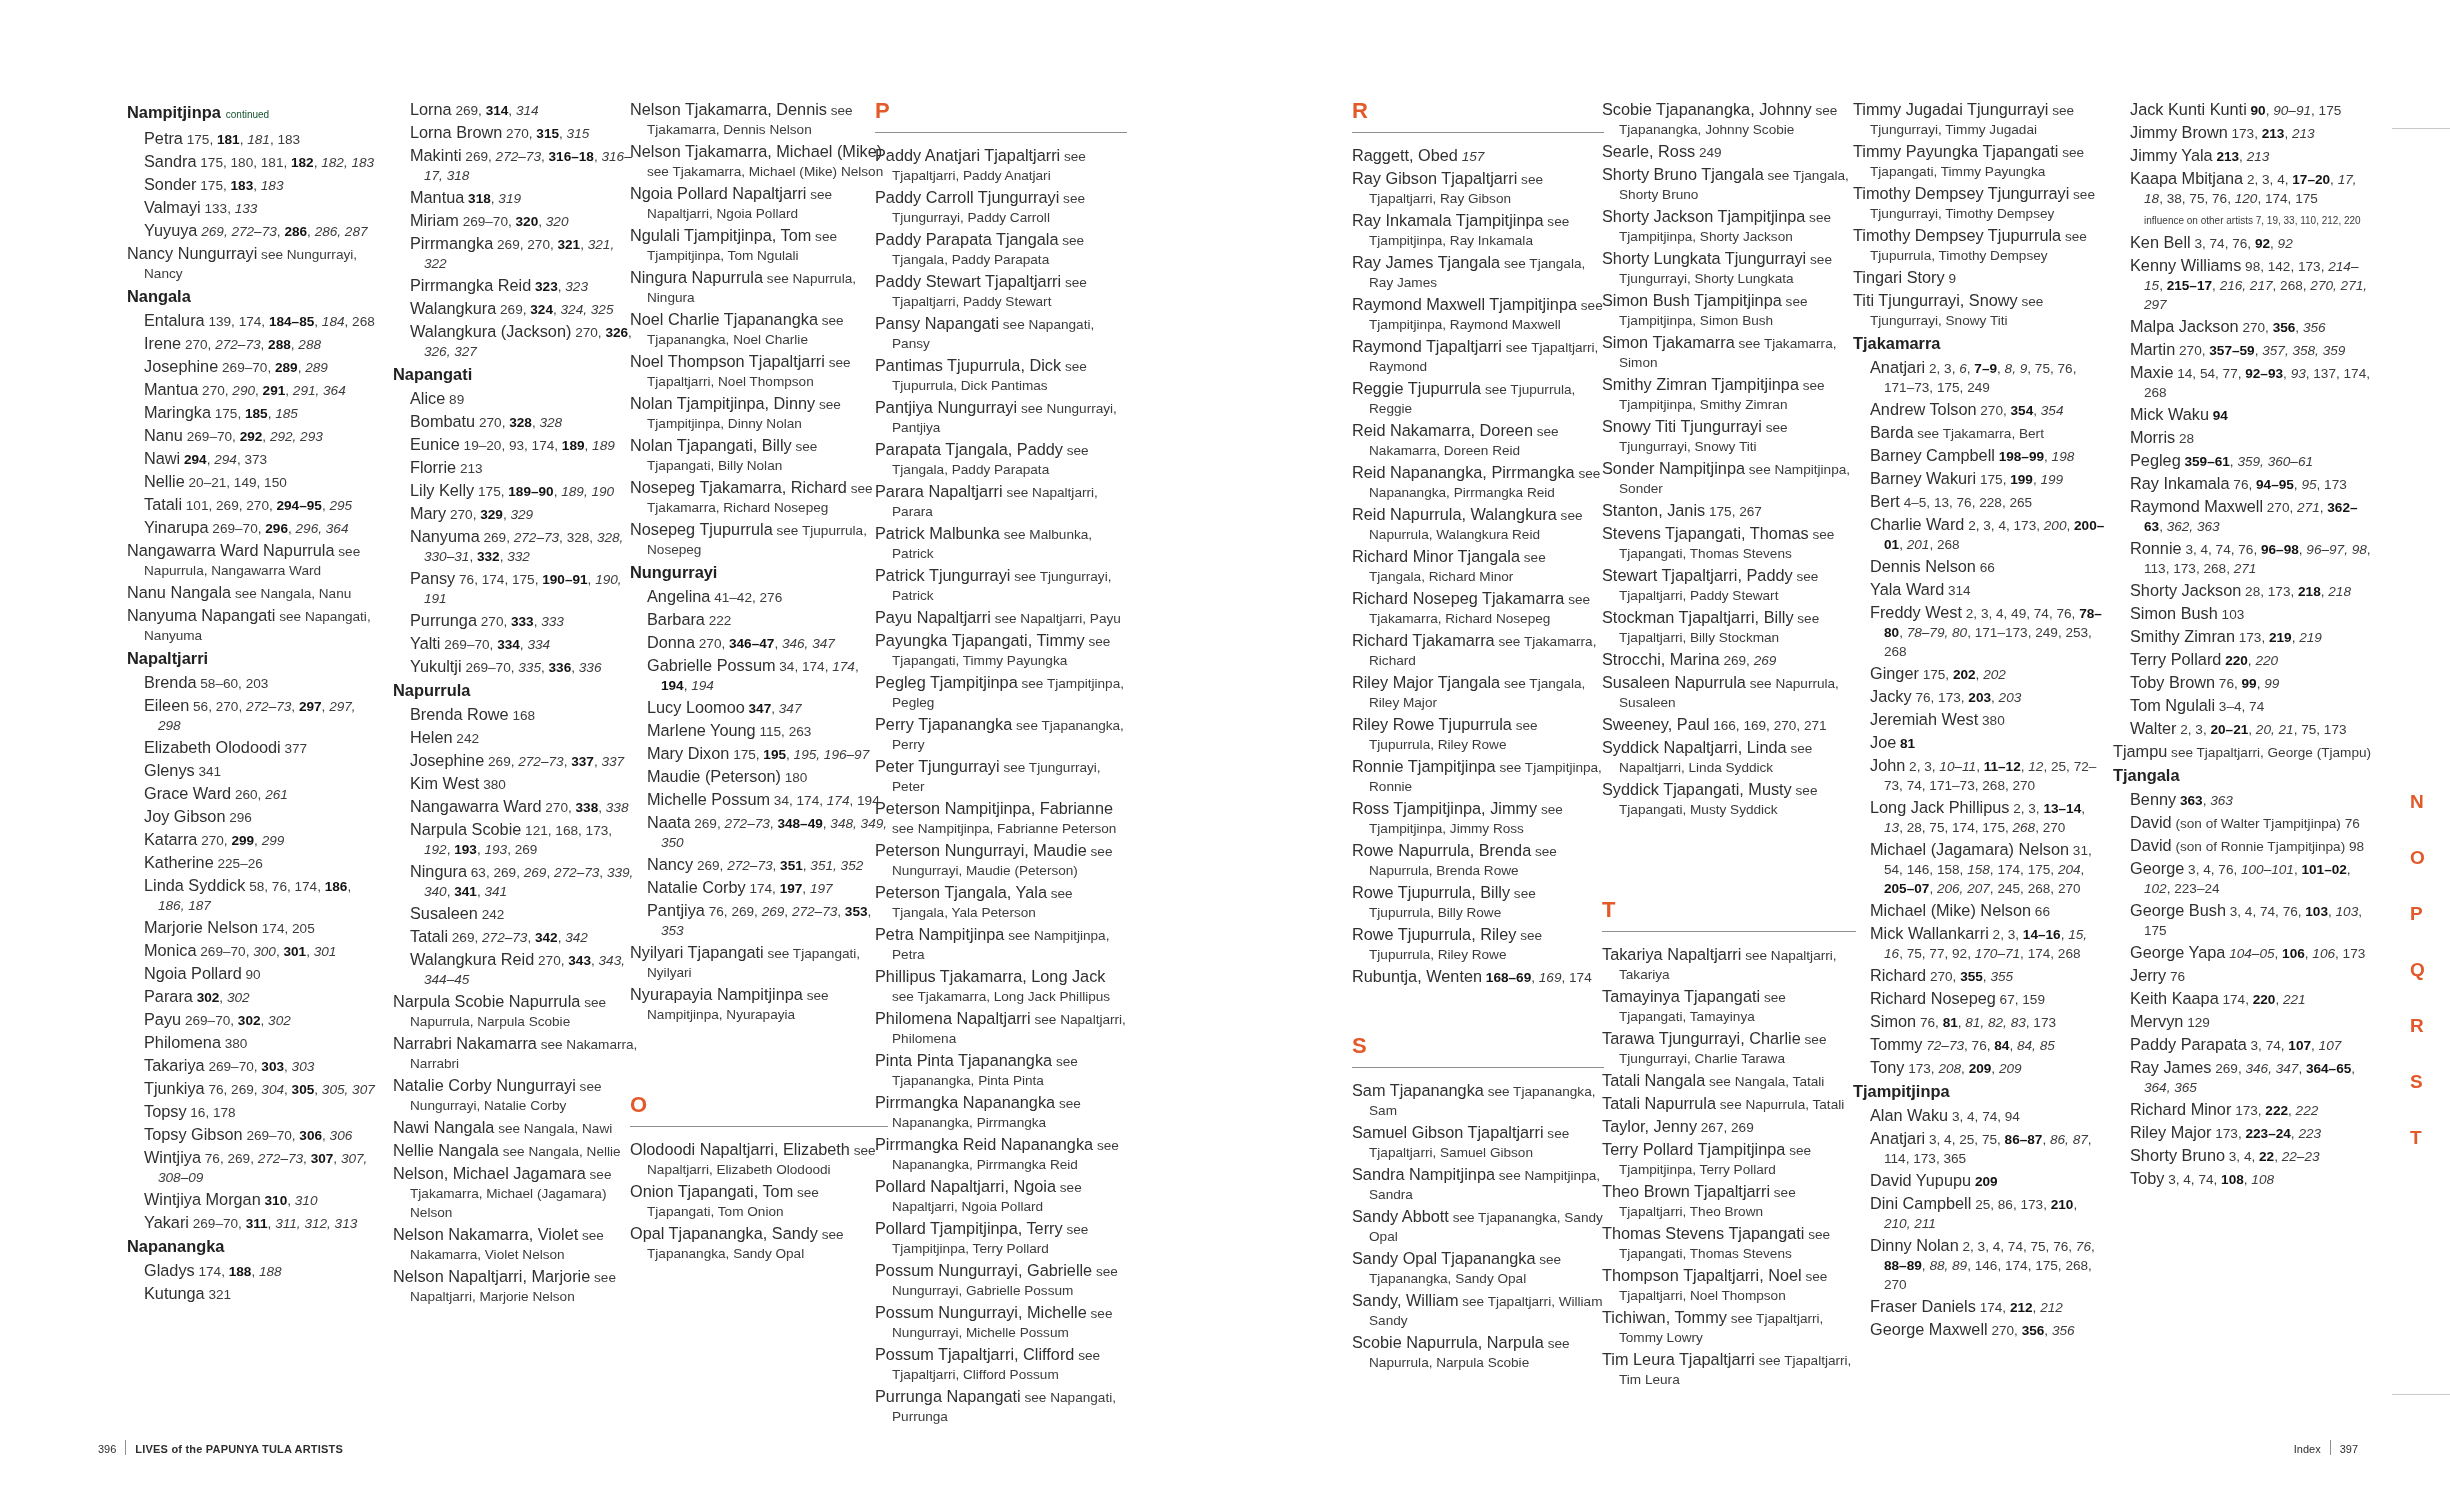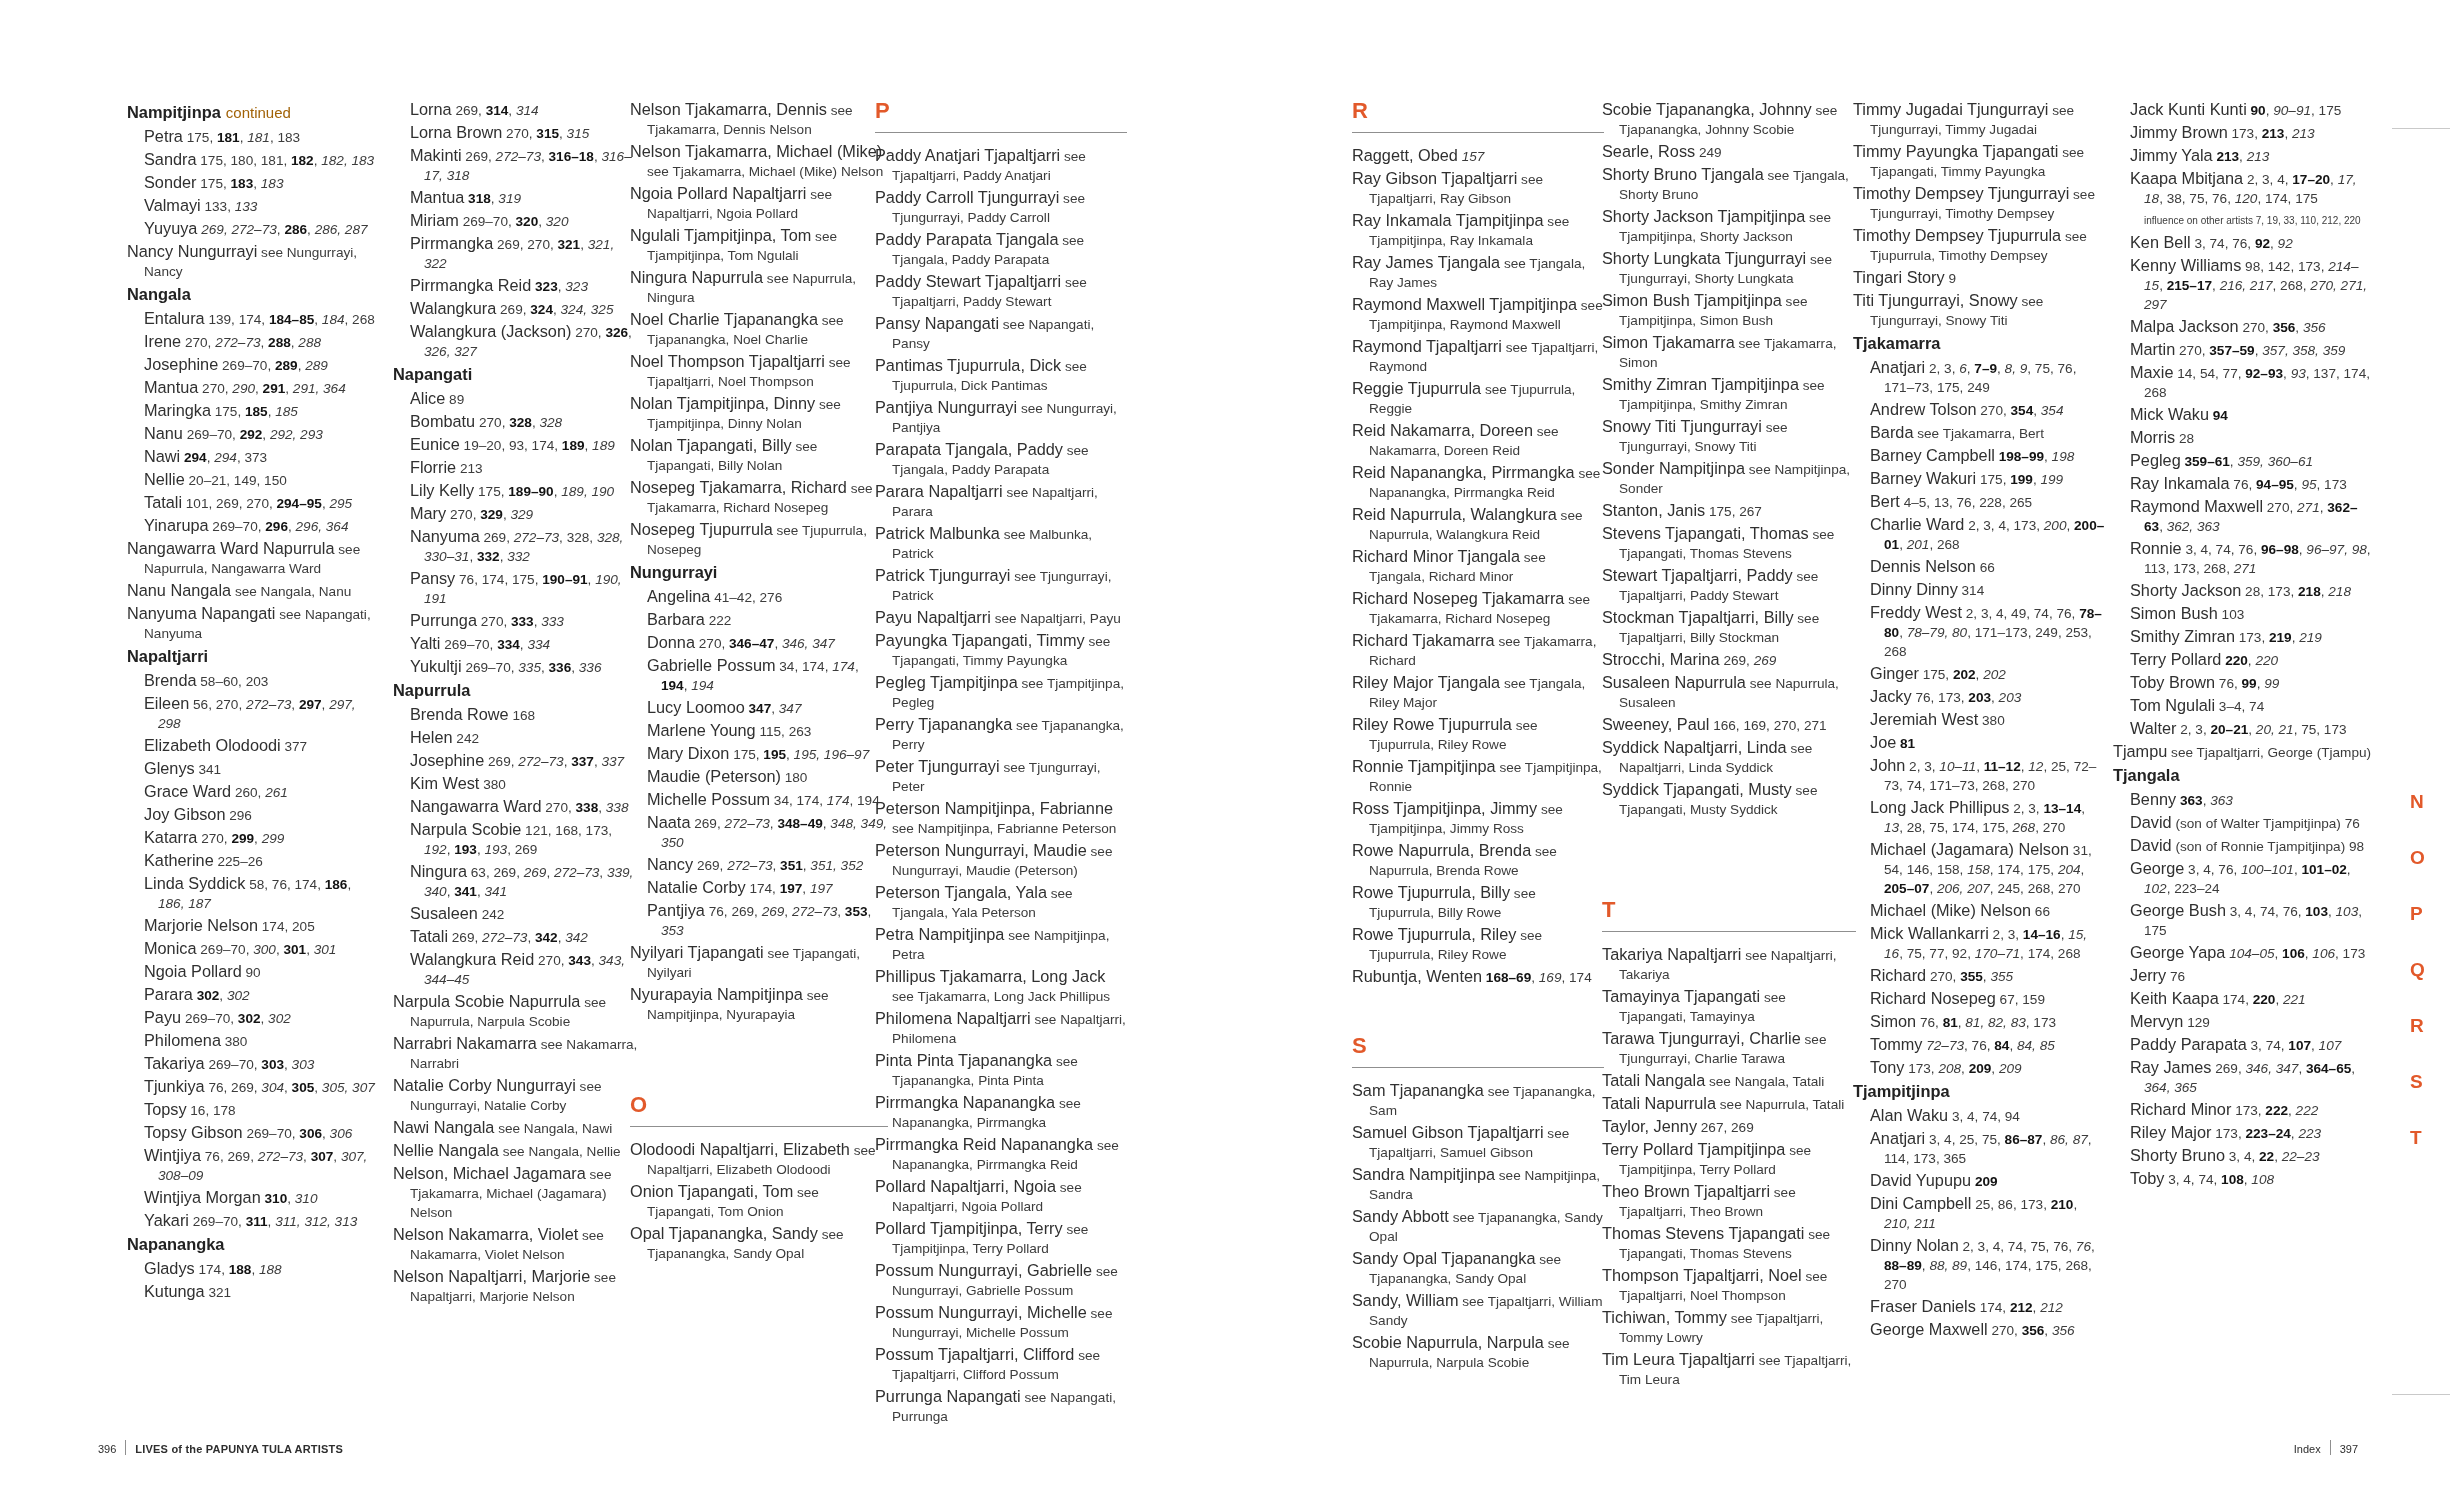--- a/index.html
+++ b/index.html
@@ -20,21 +20,21 @@
   .c7{left:2113px;width:260px}
 
   .entry{font-size:13.6px;line-height:19px;margin:0 0 3px;color:#3c3c3c;}
   .entry .nm{font-size:16.3px;color:#303030;}
   .entry b{font-weight:bold;color:#131313;}
   .entry i{font-style:italic;}
   .main{padding-left:17px;text-indent:-17px;}
   .sub{margin-left:17px;padding-left:14px;text-indent:-14px;}
   .sub2{margin-left:31px;margin-bottom:3px;font-size:10px;line-height:19px;}
   .group-head{font-size:16.4px;font-weight:bold;color:#222222;line-height:21px;margin:2px 0 4px;}
-  .group-head .cont{font-weight:normal;font-size:15px;color:#a16207;margin-left:5px;}
+  .group-head .cont{font-weight:normal;font-size:10px;color:#14532d;margin-left:5px;}
   .letterwrap{margin:0 0 8px;}
   .letter{font-size:22px;font-weight:bold;color:var(--accent);line-height:22px;}
   .rule{border-top:1.6px solid #8f8f8f;margin-top:10px;margin-bottom:13px;}
 
   .side-nav{position:absolute;left:2410px;top:792px;}
   .side-nav .tab-letter{font-size:19px;font-weight:bold;color:var(--accent);height:56px;line-height:19px;}
 
   .edge-line{position:absolute;left:2392px;width:58px;border-top:1px solid #c9c9c9;height:0;}
   .edge-top{top:128px;} .edge-bottom{top:1394px;}
 
@@ -296,21 +296,21 @@
       <div class="entry main"><span class="nm">Titi Tjungurrayi, Snowy</span> <span class="rs">see Tjungurrayi, Snowy Titi</span></div>
       <div class="group-head">Tjakamarra</div>
       <div class="entry sub"><span class="nm">Anatjari</span> <span class="rs">2, 3, <i>6</i>, <b>7–9</b>, <i>8, 9</i>, 75, 76, 171–73, 175, 249</span></div>
       <div class="entry sub"><span class="nm">Andrew Tolson</span> <span class="rs">270, <b>354</b>, <i>354</i></span></div>
       <div class="entry sub"><span class="nm">Barda</span> <span class="rs">see Tjakamarra, Bert</span></div>
       <div class="entry sub"><span class="nm">Barney Campbell</span> <span class="rs"><b>198–99</b>, <i>198</i></span></div>
       <div class="entry sub"><span class="nm">Barney Wakuri</span> <span class="rs">175, <b>199</b>, <i>199</i></span></div>
       <div class="entry sub"><span class="nm">Bert</span> <span class="rs">4–5, 13, 76, 228, 265</span></div>
       <div class="entry sub"><span class="nm">Charlie Ward</span> <span class="rs">2, 3, 4, 173, <i>200</i>, <b>200–01</b>, <i>201</i>, 268</span></div>
       <div class="entry sub"><span class="nm">Dennis Nelson</span> <span class="rs">66</span></div>
-      <div class="entry sub"><span class="nm">Dinny Dinny</span> <span class="rs">314</span></div>
+      <div class="entry sub"><span class="nm">Yala Ward</span> <span class="rs">314</span></div>
       <div class="entry sub"><span class="nm">Freddy West</span> <span class="rs">2, 3, 4, 49, 74, 76, <b>78–80</b>, <i>78–79, 80</i>, 171–173, 249, 253, 268</span></div>
       <div class="entry sub"><span class="nm">Ginger</span> <span class="rs">175, <b>202</b>, <i>202</i></span></div>
       <div class="entry sub"><span class="nm">Jacky</span> <span class="rs">76, 173, <b>203</b>, <i>203</i></span></div>
       <div class="entry sub"><span class="nm">Jeremiah West</span> <span class="rs">380</span></div>
       <div class="entry sub"><span class="nm">Joe</span> <span class="rs"><b>81</b></span></div>
       <div class="entry sub"><span class="nm">John</span> <span class="rs">2, 3, <i>10–11</i>, <b>11–12</b>, <i>12</i>, 25, 72–73, 74, 171–73, 268, 270</span></div>
       <div class="entry sub"><span class="nm">Long Jack Phillipus</span> <span class="rs">2, 3, <b>13–14</b>, <i>13</i>, 28, 75, 174, 175, <i>268</i>, 270</span></div>
       <div class="entry sub"><span class="nm">Michael (Jagamara) Nelson</span> <span class="rs">31, 54, 146, 158, <i>158</i>, 174, 175, <i>204</i>, <b>205–07</b>, <i>206, 207</i>, 245, 268, 270</span></div>
       <div class="entry sub"><span class="nm">Michael (Mike) Nelson</span> <span class="rs">66</span></div>
       <div class="entry sub"><span class="nm">Mick Wallankarri</span> <span class="rs">2, 3, <b>14–16</b>, <i>15, 16</i>, 75, 77, 92, <i>170–71</i>, 174, 268</span></div>

